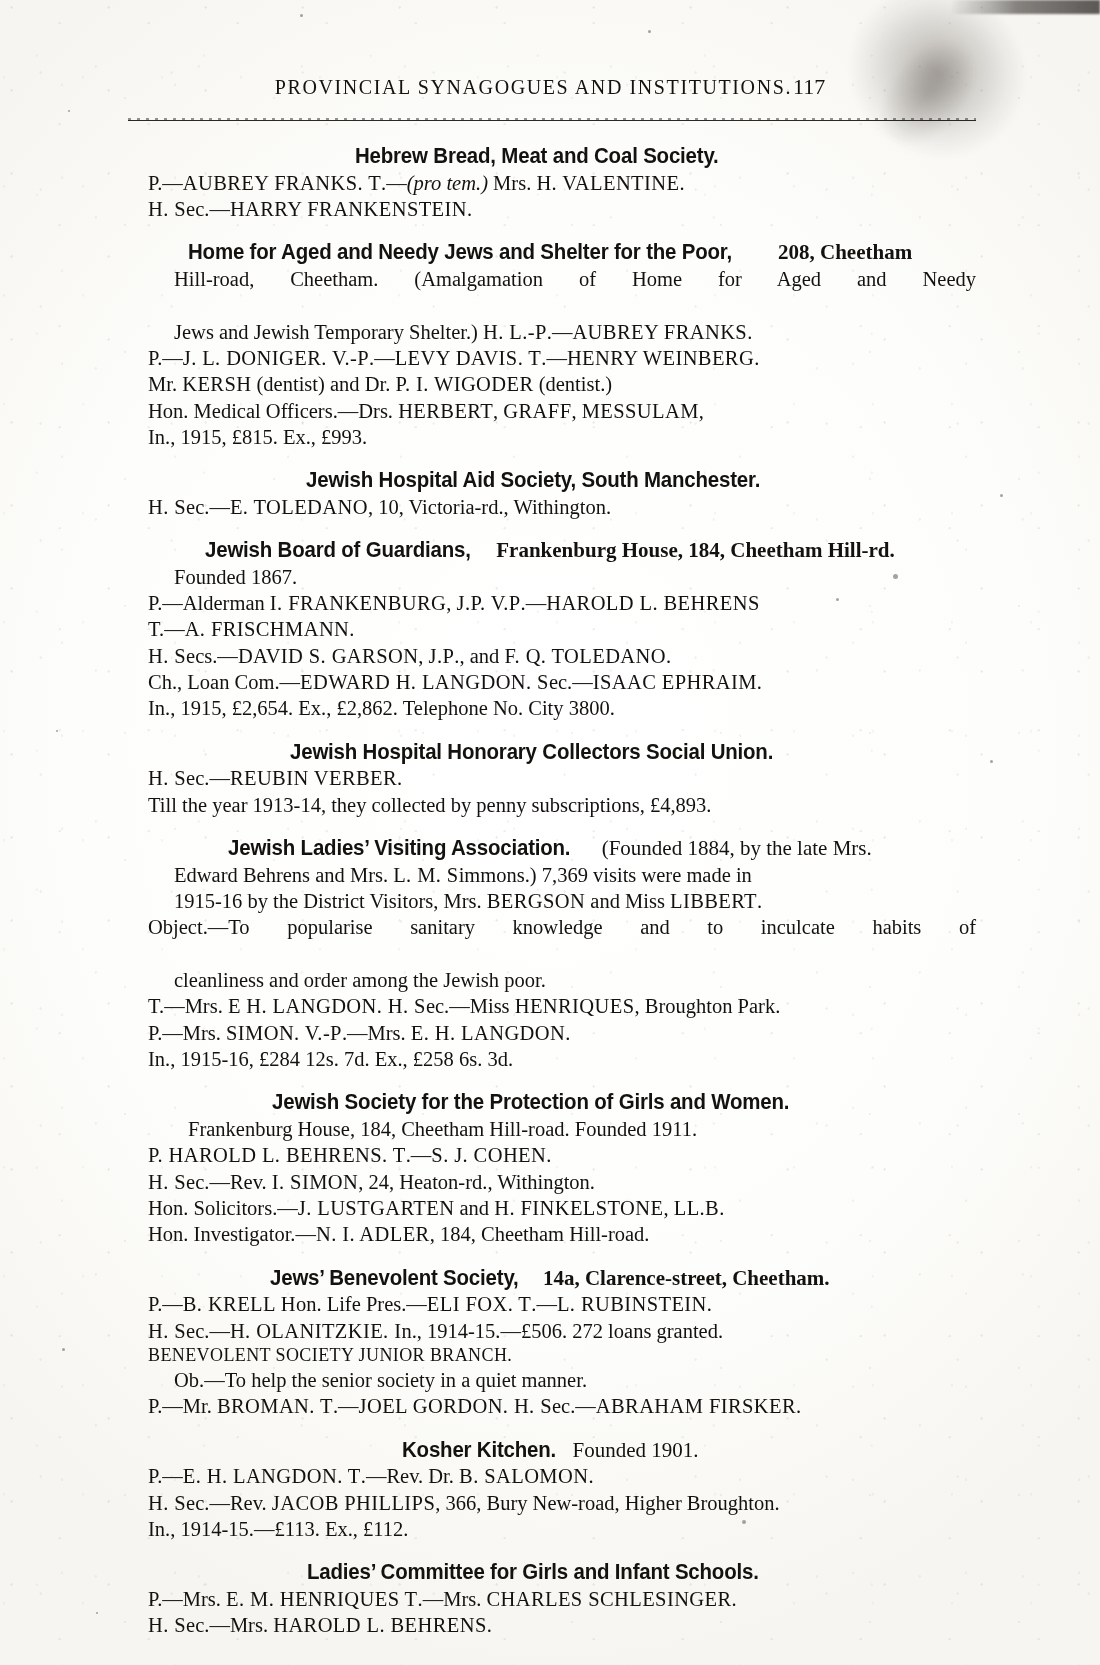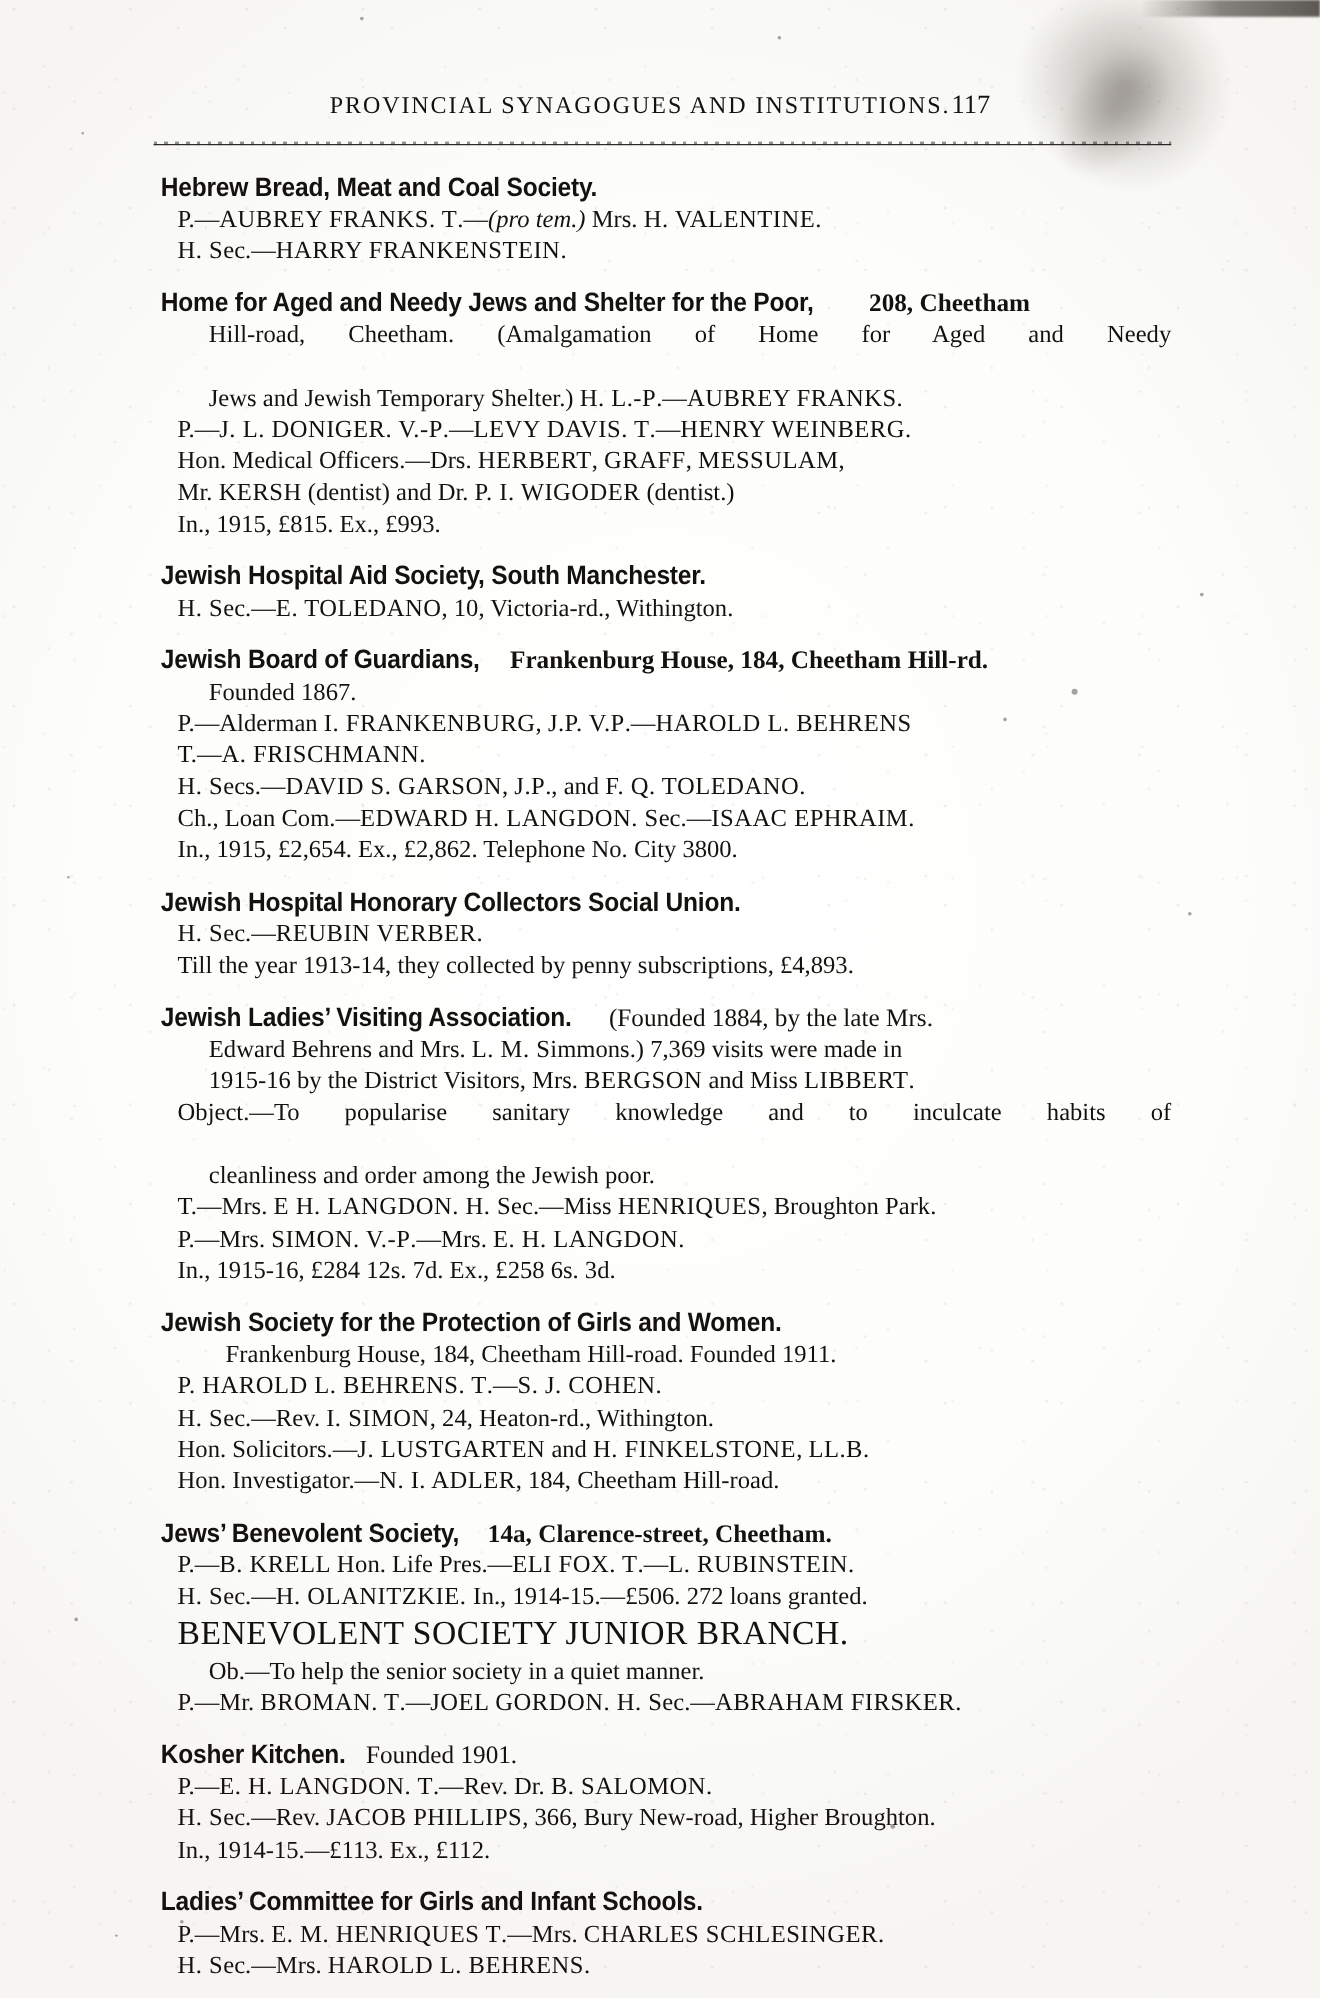--- a/index.html
+++ b/index.html
@@ -80,22 +80,23 @@
 
   #body{position:absolute;left:0;top:144px;width:856px;}
 
   .entry{margin-bottom:18px;}
   .entry:last-child{margin-bottom:0;}
 
   
   .hl{
     font-size:21.5px;
     line-height:1.12;
-    margin:0 0 1px 12px;
+    margin:0 0 1px 0;
     text-indent:0;
+    text-align:center;
   }
   .hl .nm{
     font-family:"Liberation Sans","DejaVu Sans",sans-serif;
     font-weight:700;
     font-size:22px;
     letter-spacing:-0.2px;
     transform:scaleX(.93);
     transform-origin:left center;
     display:inline-block;
   }
@@ -120,21 +121,21 @@
     padding-right:2px;
   }
   .ln.just:after{content:"";display:inline-block;width:100%;}
 
   .sc{
     font-variant:small-caps;
     letter-spacing:.4px;
   }
   .it{font-style:italic;}
   .subhead{
-    font-variant:small-caps;letter-spacing:.7px;font-size:28px;
+    font-variant:small-caps;letter-spacing:.7px;font-size:18px;
   }
 </style>
 </head>
 <body>
 
 <div id="paper"></div>
 <div class="grain"></div>
 <div class="edge-dark"></div>
 <div class="smudge"></div>
 <div class="smudge2"></div>
@@ -163,22 +164,22 @@
       <div class="entry">
         <p class="hl"><span class="nm">Hebrew Bread, Meat and Coal Society.</span></p>
         <p class="ln">P.—<span class="sc">AUBREY FRANKS.   T</span>.—<span class="it">(pro tem.)</span> Mrs. <span class="sc">H. VALENTINE</span>.</p>
         <p class="ln"><span class="sc">H. S</span>ec.—<span class="sc">HARRY FRANKENSTEIN</span>.</p>
       </div>
       <div class="entry">
         <p class="hl"><span class="nm">Home for Aged and Needy Jews and Shelter for the Poor,</span><span class="rest b"> 208, Cheetham</span></p>
         <p class="ln i2 just">Hill-road, Cheetham.  (Amalgamation of Home for Aged and Needy</p>
         <p class="ln i2">Jews and Jewish Temporary Shelter.)   <span class="sc">H. L.-P</span>.—<span class="sc">AUBREY FRANKS</span>.</p>
         <p class="ln">P.—<span class="sc">J. L. DONIGER.   V.-P</span>.—<span class="sc">LEVY DAVIS.   T</span>.—<span class="sc">HENRY WEINBERG</span>.</p>
+        <p class="ln">Mr. <span class="sc">KERSH</span> (dentist) and Dr. <span class="sc">P. I. WIGODER</span> (dentist.)</p>
         <p class="ln">Hon. Medical Officers.—Drs. <span class="sc">HERBERT</span>, <span class="sc">GRAFF</span>, <span class="sc">MESSULAM</span>,</p>
-        <p class="ln">Mr. <span class="sc">KERSH</span> (dentist) and Dr. <span class="sc">P. I. WIGODER</span> (dentist.)</p>
         <p class="ln">In., 1915, £815.   Ex., £993.</p>
       </div>
       <div class="entry">
         <p class="hl"><span class="nm">Jewish Hospital Aid Society, South Manchester.</span></p>
         <p class="ln"><span class="sc">H. S</span>ec.—<span class="sc">E. TOLEDANO</span>, 10, Victoria-rd., Withington.</p>
       </div>
       <div class="entry">
         <p class="hl"><span class="nm">Jewish Board of Guardians,</span><span class="rest b"> Frankenburg House, 184, Cheetham Hill-rd.</span></p>
         <p class="ln i2">Founded 1867.</p>
         <p class="ln">P.—Alderman <span class="sc">I. FRANKENBURG</span>, <span class="sc">J.P.   V.P</span>.—<span class="sc">HAROLD L. BEHRENS</span></p>

